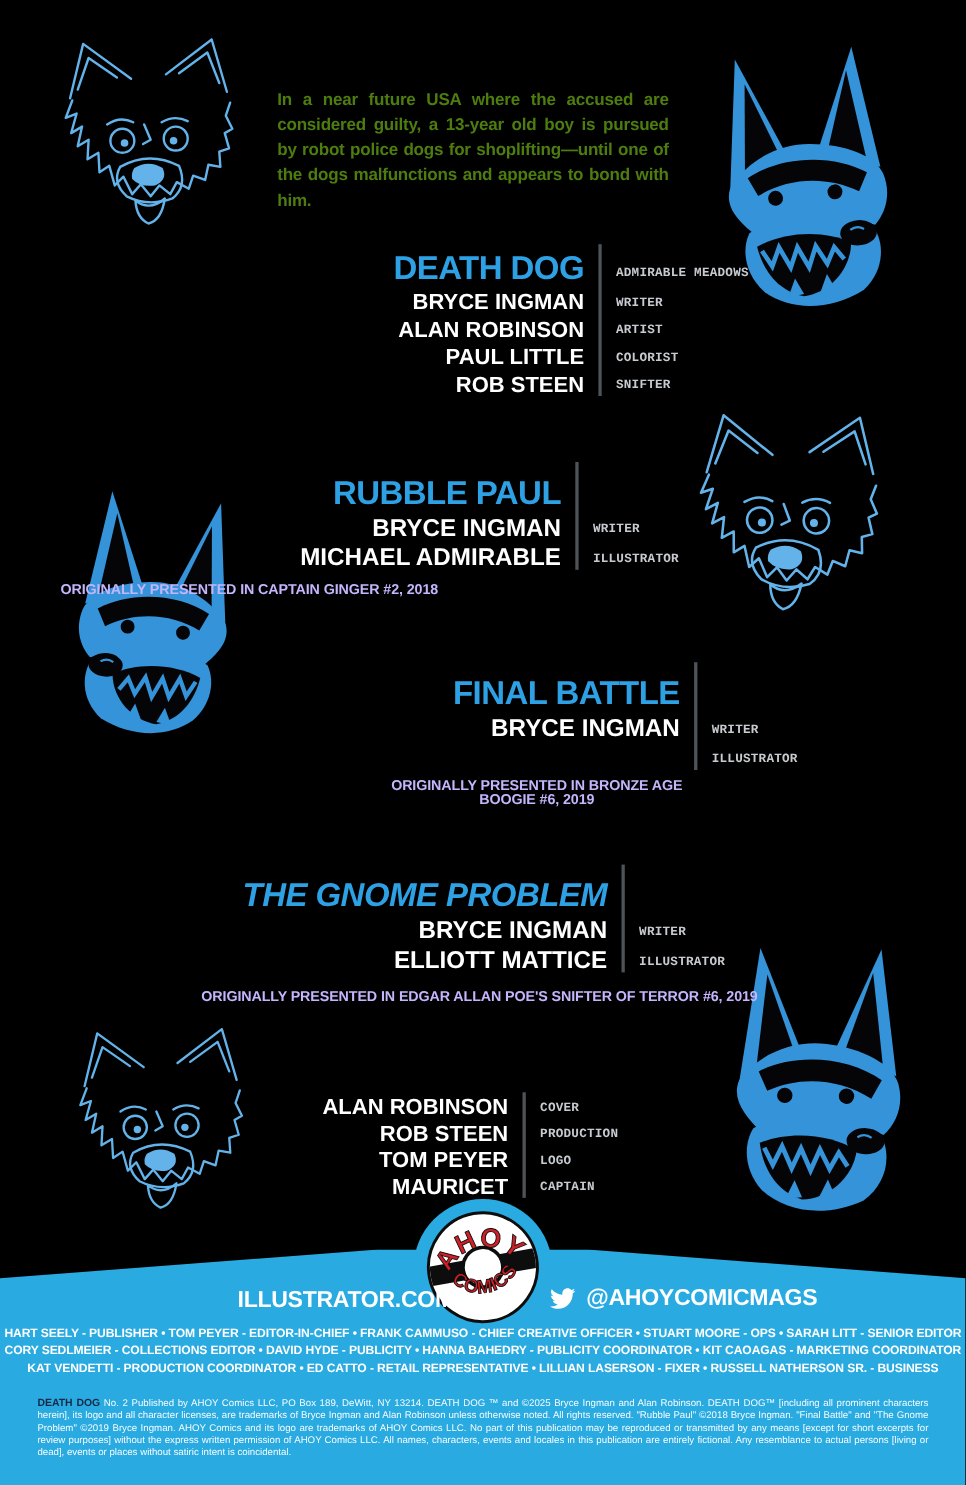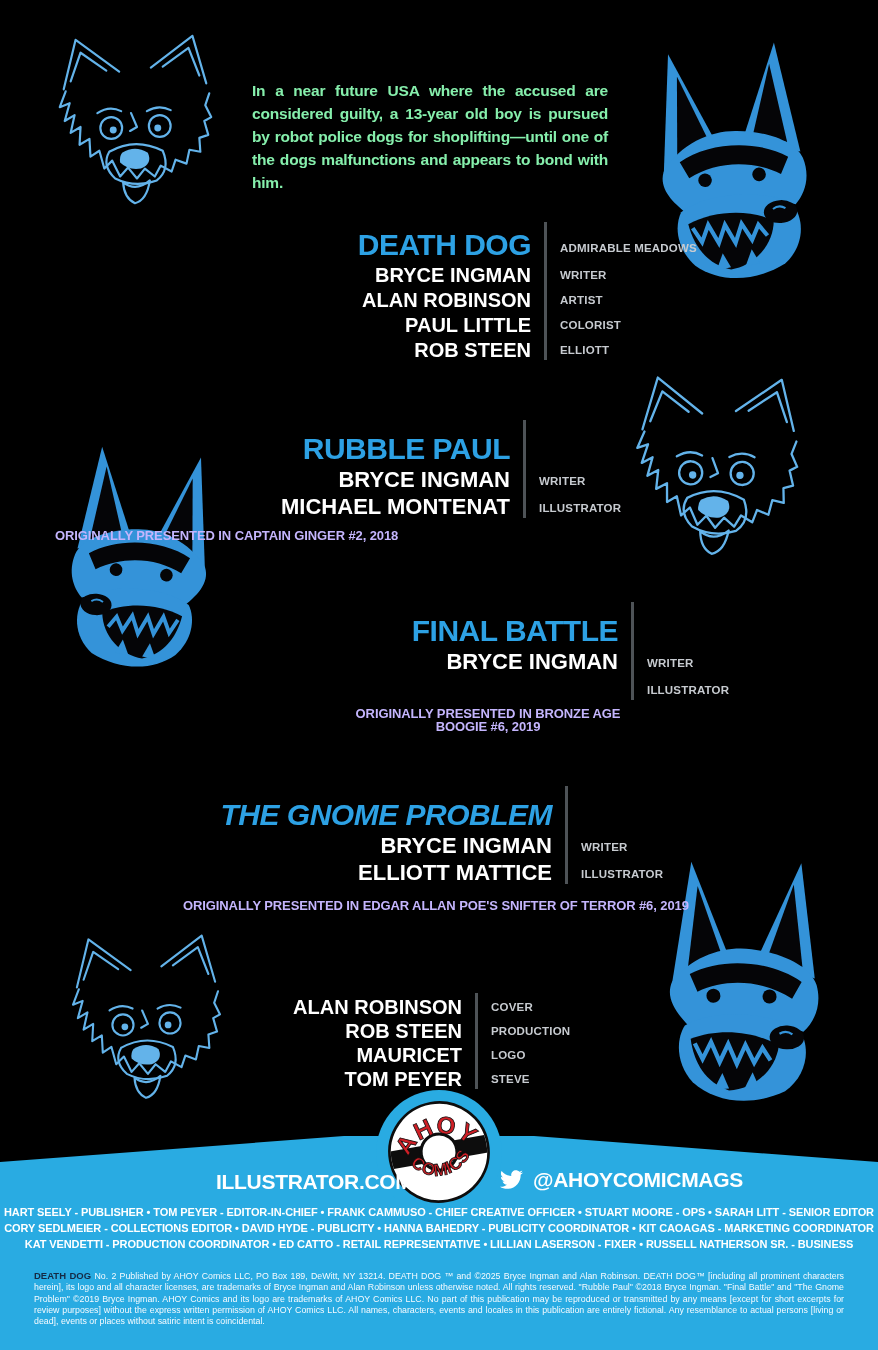--- a/index.html
+++ b/index.html
@@ -1,32 +1,32 @@
 <!DOCTYPE html>
 <html><head>
 <meta charset="utf-8">
 <style>
   html,body{margin:0;padding:0;background:#000;}
   .page{position:relative;width:878px;height:1350px;background:#000;overflow:hidden;
         font-family:"Liberation Sans",sans-serif;}
 
   
   .intro{position:absolute;left:252px;top:63px;width:356px;font-size:15.5px;font-weight:bold;
-         line-height:23px;color:#86efac;text-align:justify;letter-spacing:-0.2px;}
+         line-height:23px;color:#4d7c0f;text-align:justify;letter-spacing:-0.2px;}
 
   
   .cb{position:absolute;display:flex;align-items:stretch;}
   .cb .names{display:flex;flex-direction:column;}
   .cb .rule{width:3px;background:#4e5357;margin-left:13px;}
   .cb .roles{display:flex;flex-direction:column;padding-left:13px;width:170px;}
   .trow{display:flex;align-items:flex-end;justify-content:flex-end;}
   .roles .trow,.roles .rrow{justify-content:flex-start;align-items:flex-end;display:flex;}
   .story-title{font-weight:bold;color:#2DA1E4;font-size:30px;line-height:1;letter-spacing:-0.5px;}
   .nrow{display:flex;align-items:flex-end;justify-content:flex-end;font-weight:bold;color:#fff;line-height:1;}
-  .role-label{font-size:11.5px;font-weight:bold;color:#c7cbd0;letter-spacing:0.2px;padding-bottom:4px;line-height:1;}
+  .role-label{font-size:11.5px;font-weight:bold;color:#c7cbd0;letter-spacing:0.2px;padding-bottom:4px;line-height:1;font-family:Liberation Mono, monospace;}
   .cb1{left:240px;top:222px;} .cb1 .names{width:291px;} .cb1 .trow{height:38px;} .cb1 .nrow{height:25px;font-size:20px;}
   .cb2{left:225px;top:420px;} .cb2 .names{width:285px;} .cb2 .trow{height:44px;} .cb2 .nrow{height:27px;font-size:22px;}
   .cb3{left:330px;top:602px;} .cb3 .names{width:288px;} .cb3 .trow{height:44px;} .cb3 .nrow{height:27px;font-size:22px;}
   .cb4{left:160px;top:786px;} .cb4 .names{width:392px;} .cb4 .trow{height:44px;font-style:italic;} .cb4 .nrow{height:27px;font-size:22px;}
   .cbbook{left:250px;top:993px;} .cbbook .names{width:212px;} .cbbook .nrow{height:24px;font-size:20px;}
 
   .cap{position:absolute;font-weight:bold;color:#c4b5fd;font-size:13px;letter-spacing:-0.1px;line-height:1;}
   .cap2{left:55px;top:529px;}
   .cap3{left:330px;top:707px;width:316px;text-align:center;}
   .cap4{left:183px;top:899px;}
@@ -42,21 +42,21 @@
   .footer{position:absolute;left:0;top:1100px;width:878px;height:250px;}
   .blue-shape{position:absolute;inset:0;background:#29ABE2;
       clip-path:polygon(0 62px,calc(50% - 95px) 36px,calc(50% + 95px) 36px,100% 62px,100% 100%,0 100%);}
   .logo-halo{position:absolute;left:50%;margin-left:-63px;top:-10px;width:126px;height:126px;
       border-radius:50%;background:#29ABE2;}
   .ahoy-logo{position:absolute;left:50%;margin-left:-54px;top:-2px;width:108px;height:108px;}
   .logo-word{font-family:"Liberation Sans",sans-serif;font-weight:bold;font-size:27px;fill:#D01F26;
       stroke:#0d0d0d;stroke-width:0.9px;letter-spacing:1px;}
   .logo-word-b{font-size:19px;letter-spacing:0.5px;}
   .website{position:absolute;left:216px;top:70px;font-size:21px;font-weight:bold;color:#fff;letter-spacing:-0.3px;}
-  .twitter{position:absolute;left:498px;top:68px;display:flex;align-items:flex-start;gap:8px;}
+  .twitter{position:absolute;left:498px;top:68px;display:flex;align-items:flex-end;gap:8px;}
   .twitter .handle{font-size:21px;font-weight:bold;color:#fff;letter-spacing:-0.3px;}
   .staff{position:absolute;left:0;right:0;top:104px;text-align:center;color:#fff;
          font-size:11px;font-weight:bold;line-height:16px;letter-spacing:-0.1px;}
   .legal{position:absolute;left:34px;top:161px;width:810px;font-size:8.8px;line-height:11.4px;
          color:#f6fbff;text-align:justify;letter-spacing:0;}
   .legal-lead{color:#142A44;font-weight:bold;font-size:9.5px;}
 </style>
 </head>
 <body>
 
@@ -142,32 +142,32 @@
       <div class="rrow" style="height:25px">
           <span class="role-label">WRITER</span>
         </div>
       <div class="rrow" style="height:25px">
           <span class="role-label">ARTIST</span>
         </div>
       <div class="rrow" style="height:25px">
           <span class="role-label">COLORIST</span>
         </div>
       <div class="rrow" style="height:25px">
-          <span class="role-label">ELLIOTT</span>
+          <span class="role-label">SNIFTER</span>
         </div>
     </div>
   </div>
 
   <div class="cb cb2">
     <div class="names">
       <div class="trow">
           <span class="story-title">RUBBLE PAUL</span>
         </div>
       <div class="nrow">BRYCE INGMAN</div>
-      <div class="nrow">MICHAEL MONTENAT</div>
+      <div class="nrow">MICHAEL ADMIRABLE</div>
     </div>
     <div class="rule"></div>
     <div class="roles">
       <div class="trow"></div>
       <div class="rrow" style="height:27px">
           <span class="role-label">WRITER</span>
         </div>
       <div class="rrow" style="height:27px">
           <span class="role-label">ILLUSTRATOR</span>
         </div>
@@ -213,36 +213,36 @@
           <span class="role-label">ILLUSTRATOR</span>
         </div>
     </div>
   </div>
   <div class="cap cap4">ORIGINALLY PRESENTED IN EDGAR ALLAN POE'S SNIFTER OF TERROR #6, 2019</div>
 
   <div class="cb cbbook">
     <div class="names">
       <div class="nrow">ALAN ROBINSON</div>
       <div class="nrow">ROB STEEN</div>
+      <div class="nrow">TOM PEYER</div>
       <div class="nrow">MAURICET</div>
-      <div class="nrow">TOM PEYER</div>
     </div>
     <div class="rule"></div>
     <div class="roles">
       <div class="rrow" style="height:24px">
           <span class="role-label">COVER</span>
         </div>
       <div class="rrow" style="height:24px">
           <span class="role-label">PRODUCTION</span>
         </div>
       <div class="rrow" style="height:24px">
           <span class="role-label">LOGO</span>
         </div>
       <div class="rrow" style="height:24px">
-          <span class="role-label">STEVE</span>
+          <span class="role-label">CAPTAIN</span>
         </div>
     </div>
   </div>
 
   <div class="footer">
     <div class="blue-shape"></div>
     <div class="logo-halo"></div>
     <svg class="ahoy-logo" viewBox="-60 -60 120 120">
       <g transform="rotate(-10)">
         <circle r="55" fill="#ffffff" stroke="#0d0d0d" stroke-width="3"></circle>

